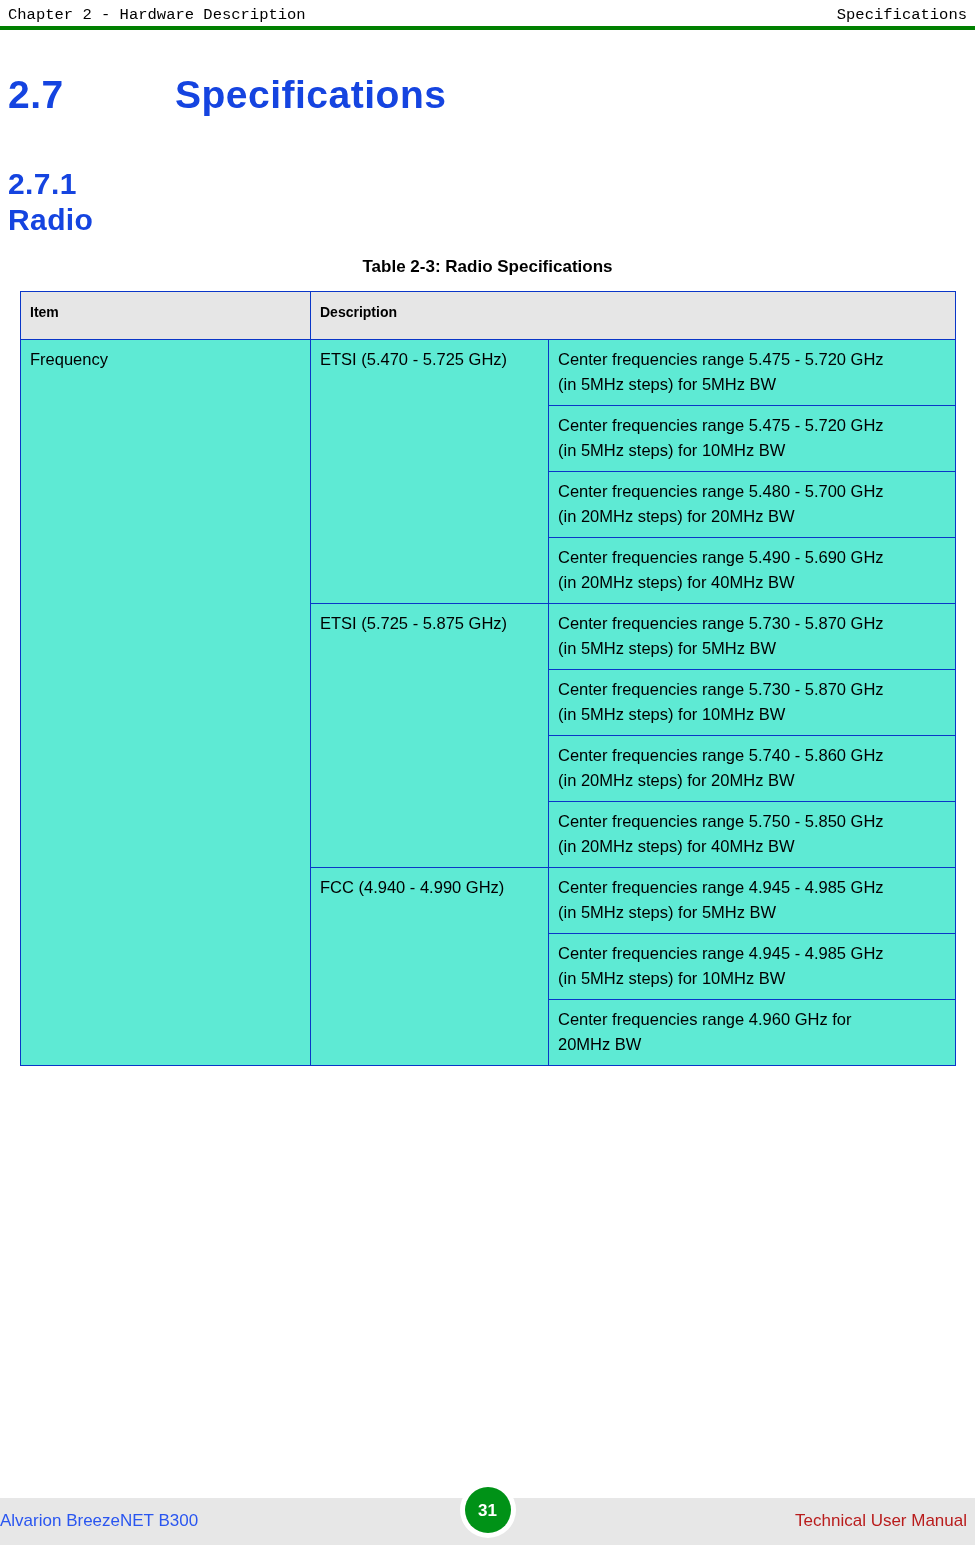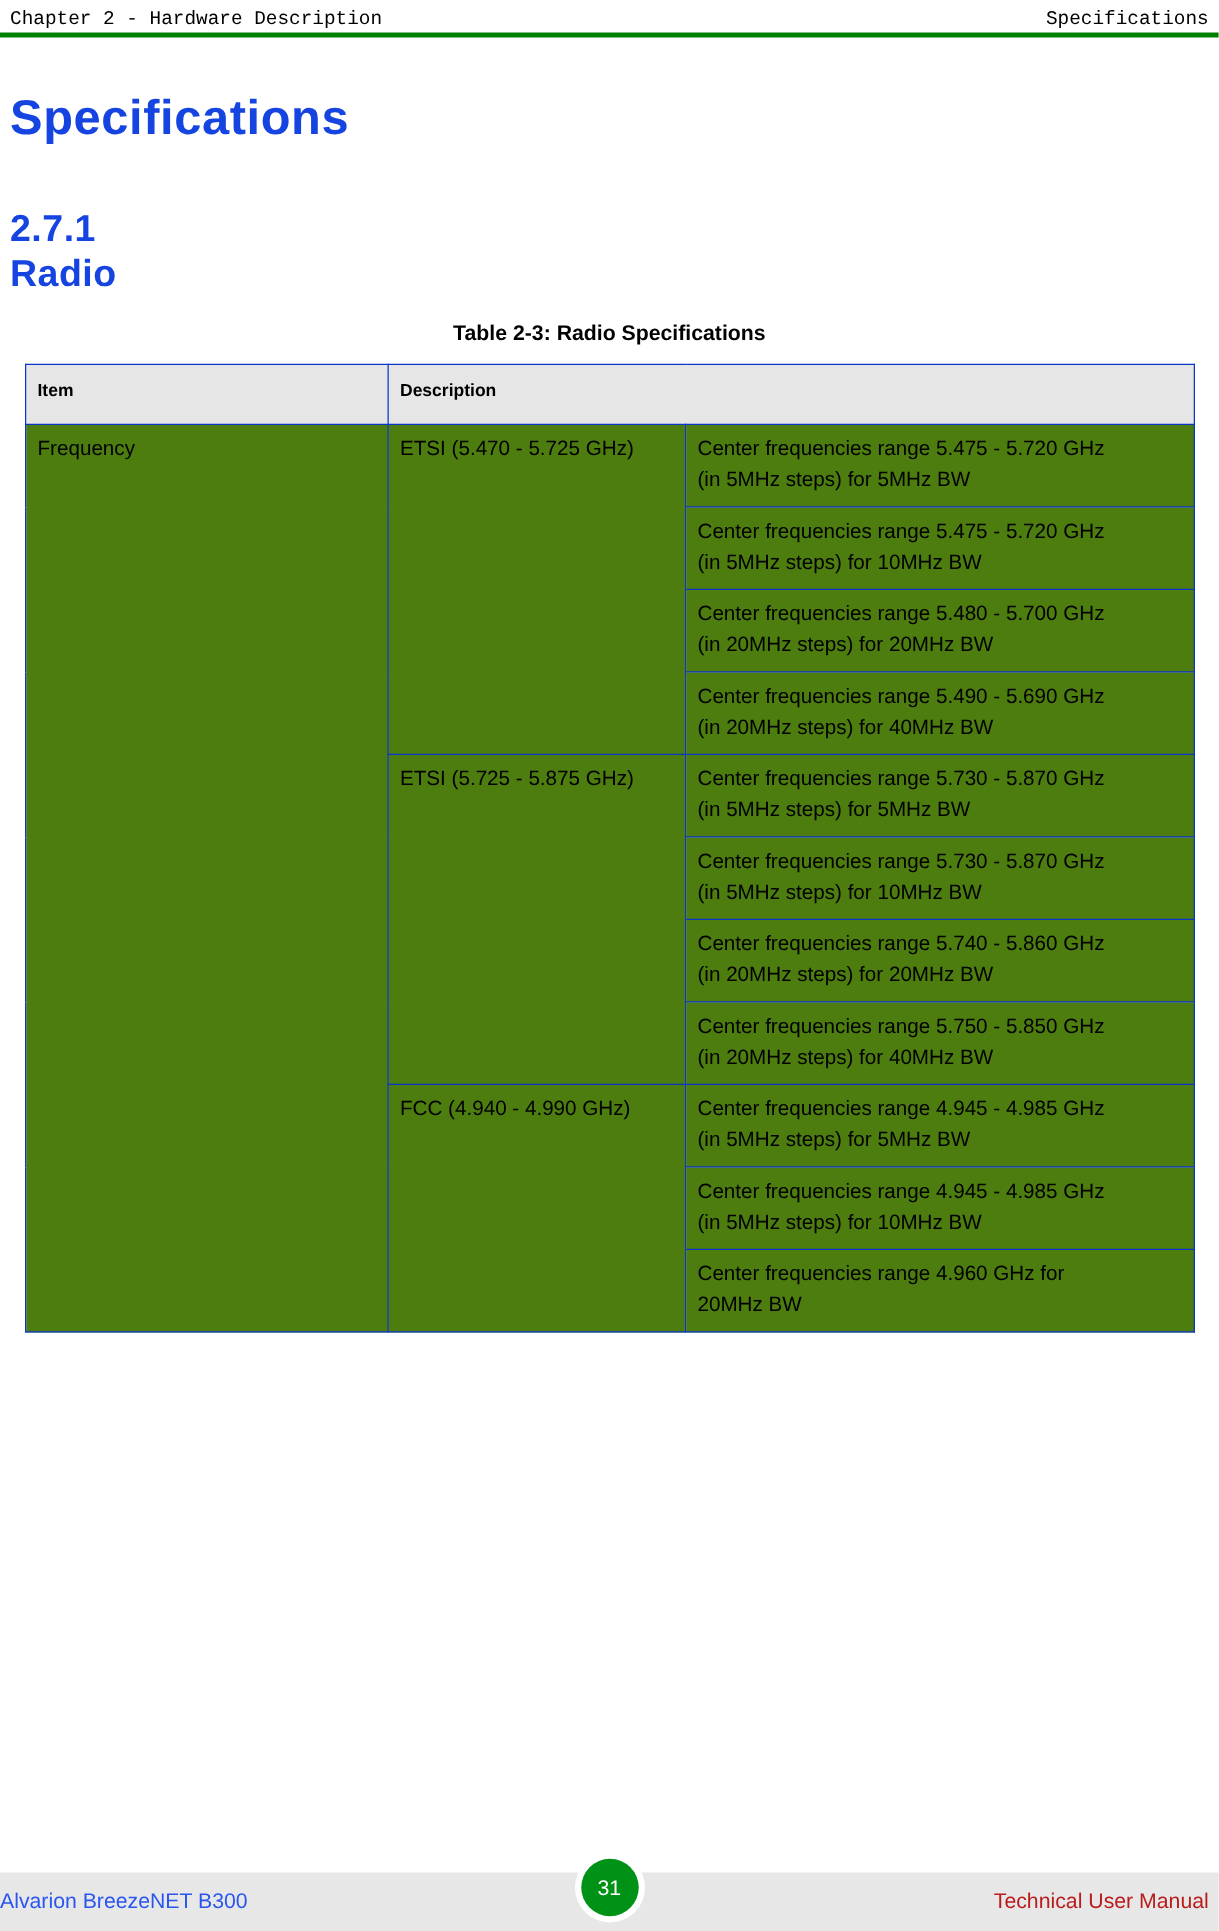--- a/index.html
+++ b/index.html
@@ -96,21 +96,21 @@
   #spec-table th,
   #spec-table td {
     border: 1px solid #0a36c8;
     vertical-align: top;
     padding: 7px 9px 8px 9px;
     font-size: 16.5px;
     line-height: 25px;
     color: #000000;
     font-weight: normal;
     text-align: left;
-    background: #4d7c0f;
+    background: #5eead4;
   }
   #spec-table thead th {
     background: #e6e6e6;
     font-weight: bold;
     font-size: 14px;
     padding-top: 8px;
     padding-bottom: 9px;
     height: 30px;
   }
   .col-item   { width: 290px; }
@@ -173,33 +173,34 @@
     border-radius: 50%;
     background: #009217;
     display: flex;
     align-items: center;
     justify-content: center;
   }
   #page-number-badge .num {
     color: #ffffff;
     font-size: 17px;
     line-height: 17px;
-    font-weight: normal;
+    font-weight: bold;
   }
 </style>
 </head>
 <body>
 
 <div id="page-header">
   <span class="hdr-text">Chapter 2 - Hardware Description</span>
   <span class="hdr-text">Specifications</span>
 </div>
 <div id="header-rule"></div>
 
 <div class="heading-block" id="heading-1">
+  <span class="num">2.7</span>
   <span class="ttl">Specifications</span>
 </div>
 
 <div class="heading-block" id="heading-2">
   <span class="num">2.7.1</span>
   <span class="ttl">Radio</span>
 </div>
 
 <div id="table-caption">Table 2-3: Radio Specifications</div>
 

